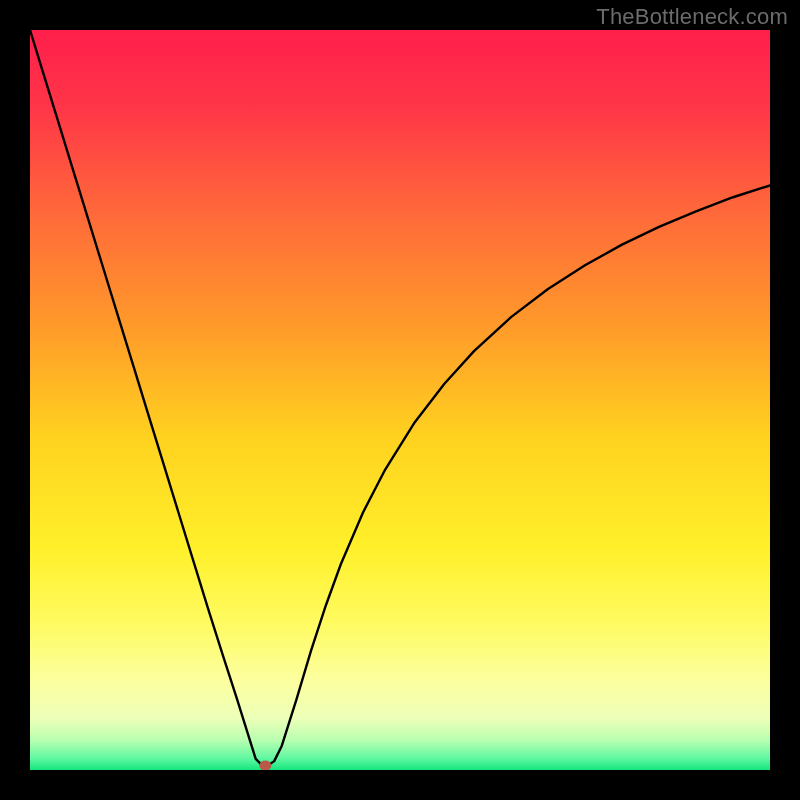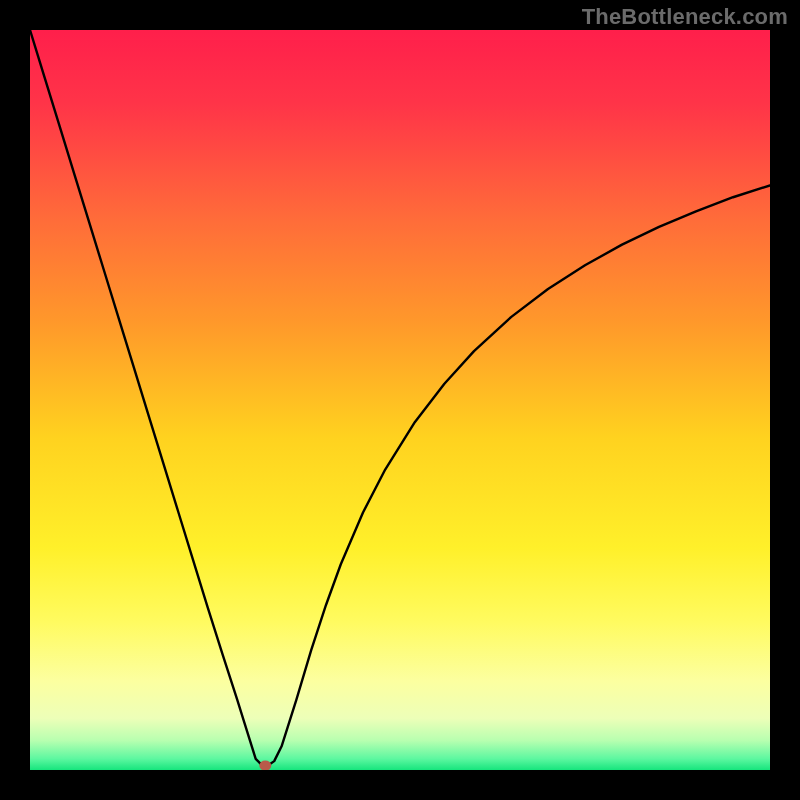--- a/index.html
+++ b/index.html
@@ -25,21 +25,21 @@
     top: 0;
     width: 740px;
     height: 740px;
   }
   .watermark {
     position: absolute;
     top: 4px;
     right: 12px;
     color: #6b6b6b;
     font-size: 22px;
-    font-weight: 700;
+    font-weight: 400;
     letter-spacing: 0.2px;
     user-select: none;
   }
 </style>
 </head>
 <body>
 
 <div class="frame">
   <svg class="plot" viewBox="0 0 740 740" preserveAspectRatio="none">
     <defs>

